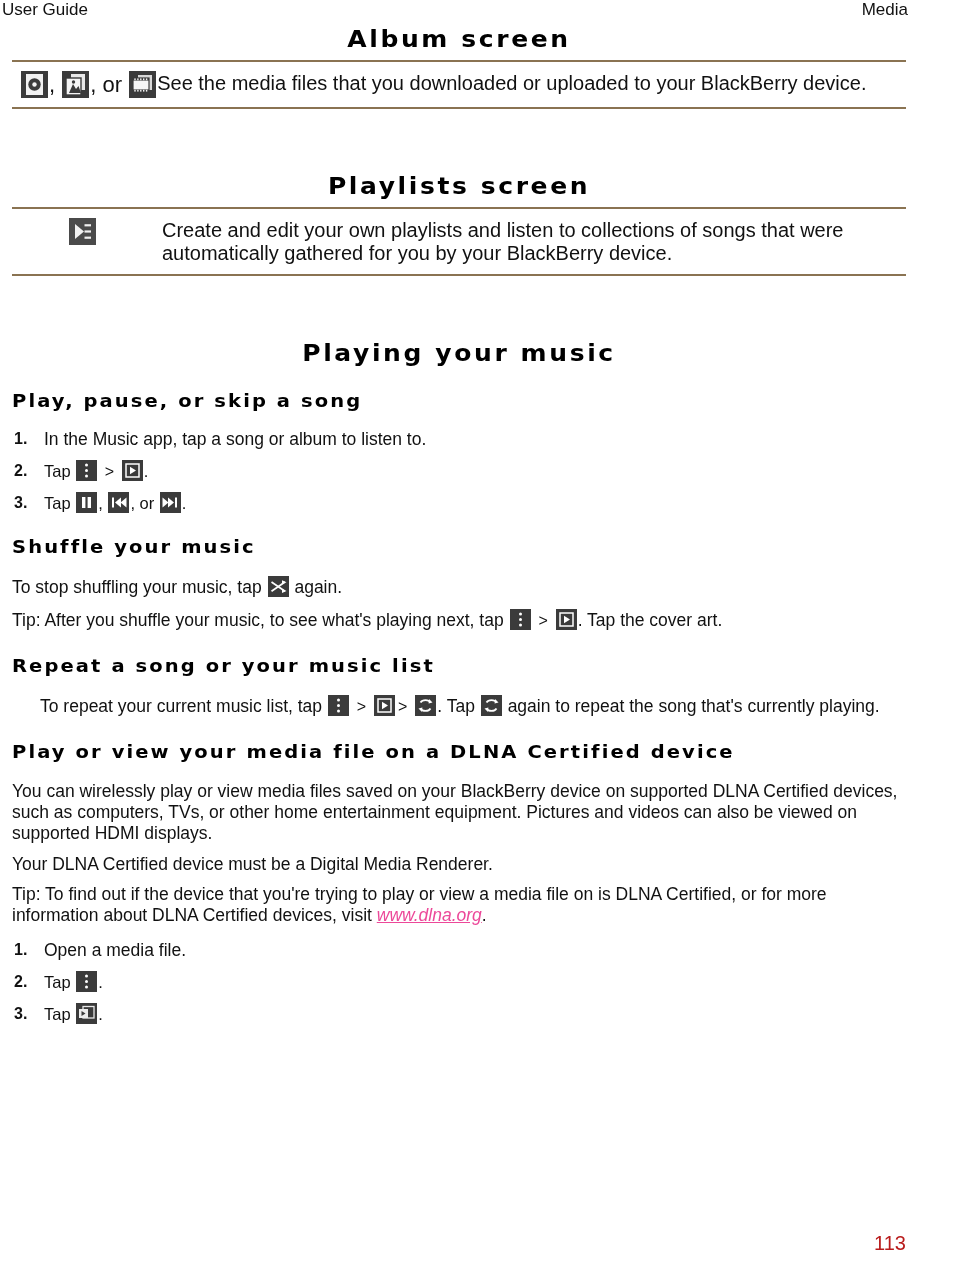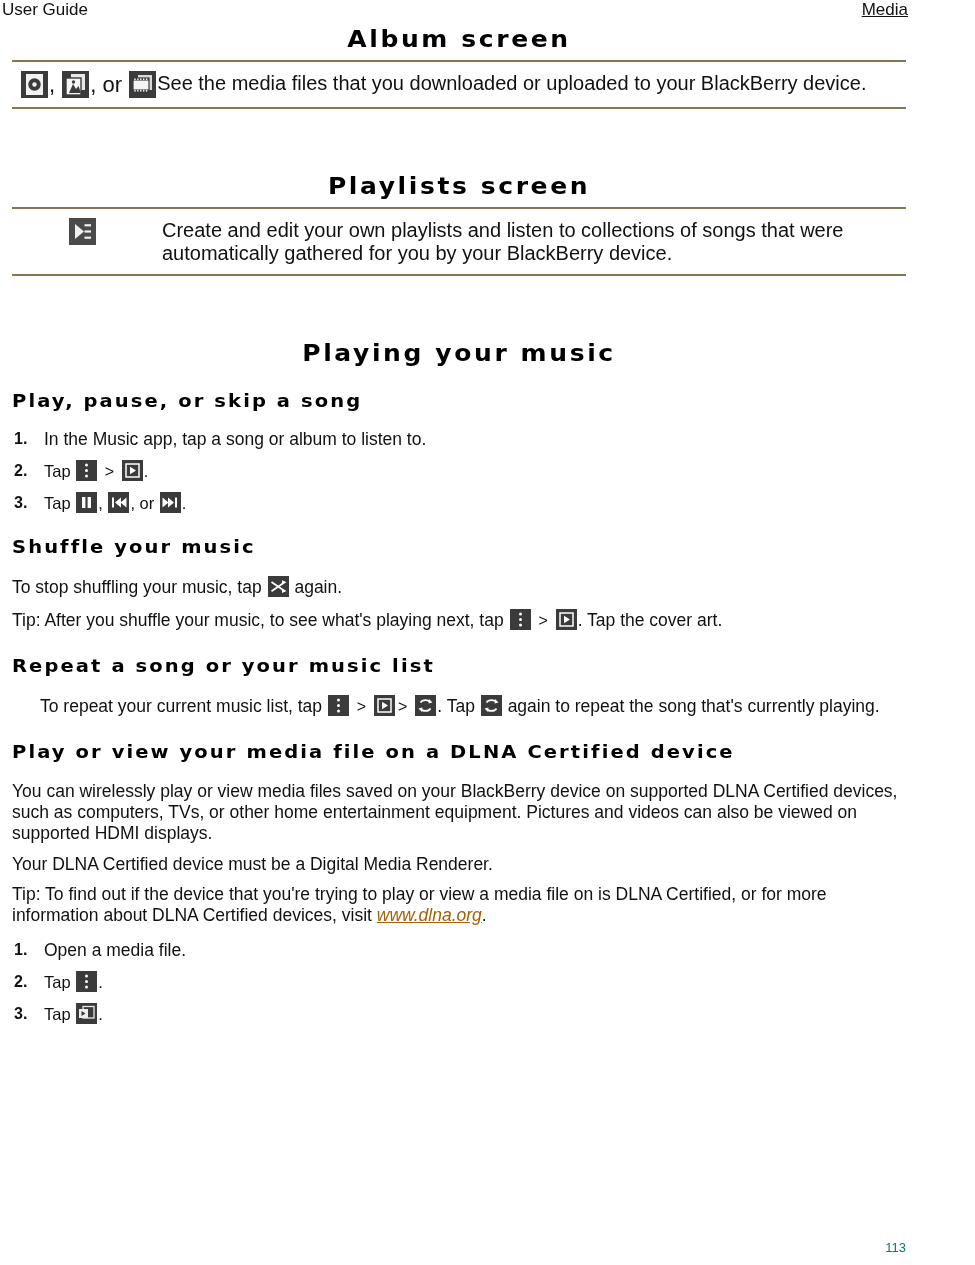--- a/index.html
+++ b/index.html
@@ -30,21 +30,21 @@
     right: 0px;
     height: 22px;
     display: flex;
     justify-content: space-between;
     align-items: flex-start;
     font-size: 17px;
     line-height: 20px;
     color: #111;
   }
   .running-head .rh-left { padding-left: 2px; }
-  .running-head .rh-right { padding-right: 12px; text-decoration: underline; }
+  .running-head .rh-right { padding-right: 12px; }
 
   
   .content {
     position: absolute;
     top: 26px;
     left: 12px;
     right: 14px;
   }
 
   
@@ -106,21 +106,21 @@
     font-size: 17.5px;
     line-height: 22px;
     margin: 0 0 11px 0;
   }
   p.body.tight { margin-bottom: 9px; }
   p.indent {
     margin-left: 28px;
   }
   .tip-label { font-weight: normal; }
   .link {
-    color: #a16207;
+    color: #ec4899;
     font-style: italic;
   }
 
   
   ol.steps {
     list-style: none;
     margin: 0 0 6px 0;
     padding: 0;
   }
   ol.steps li {
@@ -160,22 +160,22 @@
   .sep {
     font-size: 16px;
     padding: 0 2px;
   }
 
   
   .page-number {
     position: absolute;
     right: 14px;
     bottom: 10px;
-    font-size: 13px;
-    color: #0f766e;
+    font-size: 20px;
+    color: #b91c1c;
   }
 
   .spacer-lg { height: 64px; }
   .spacer-sm { height: 16px; }
 </style>
 </head>
 <body>
 
 <div class="page">
 

